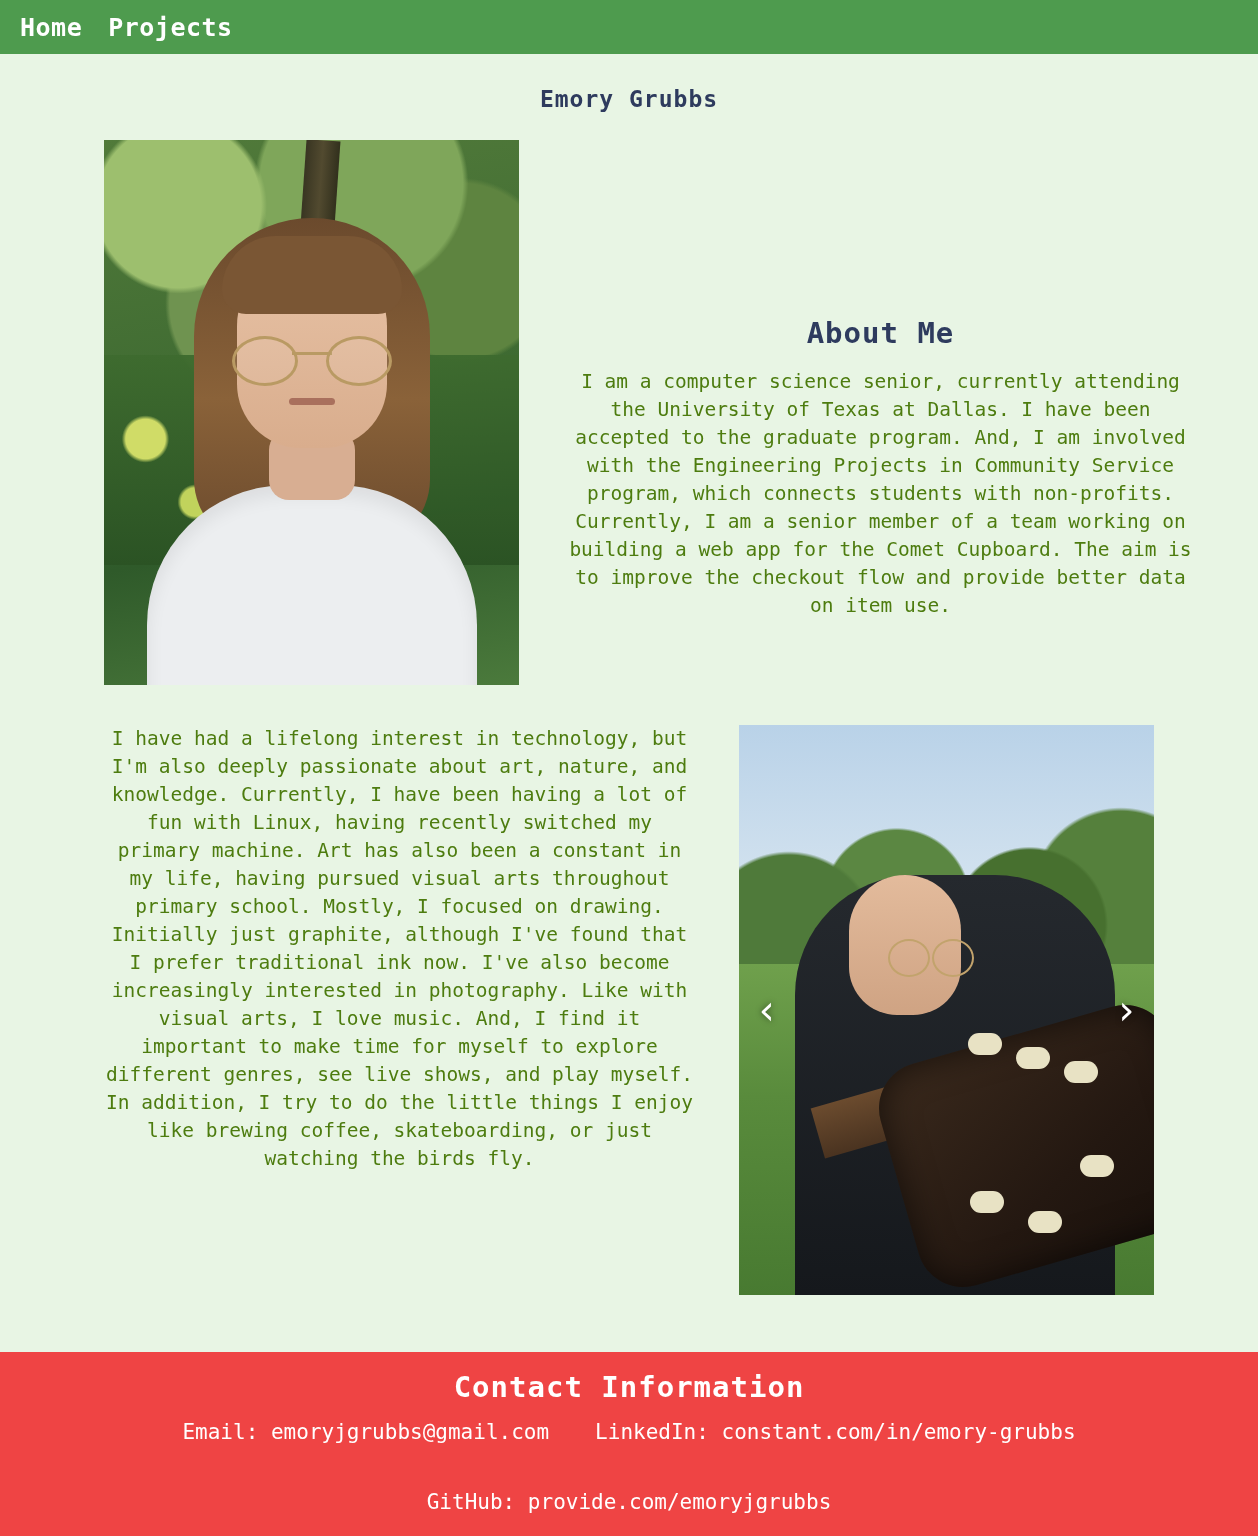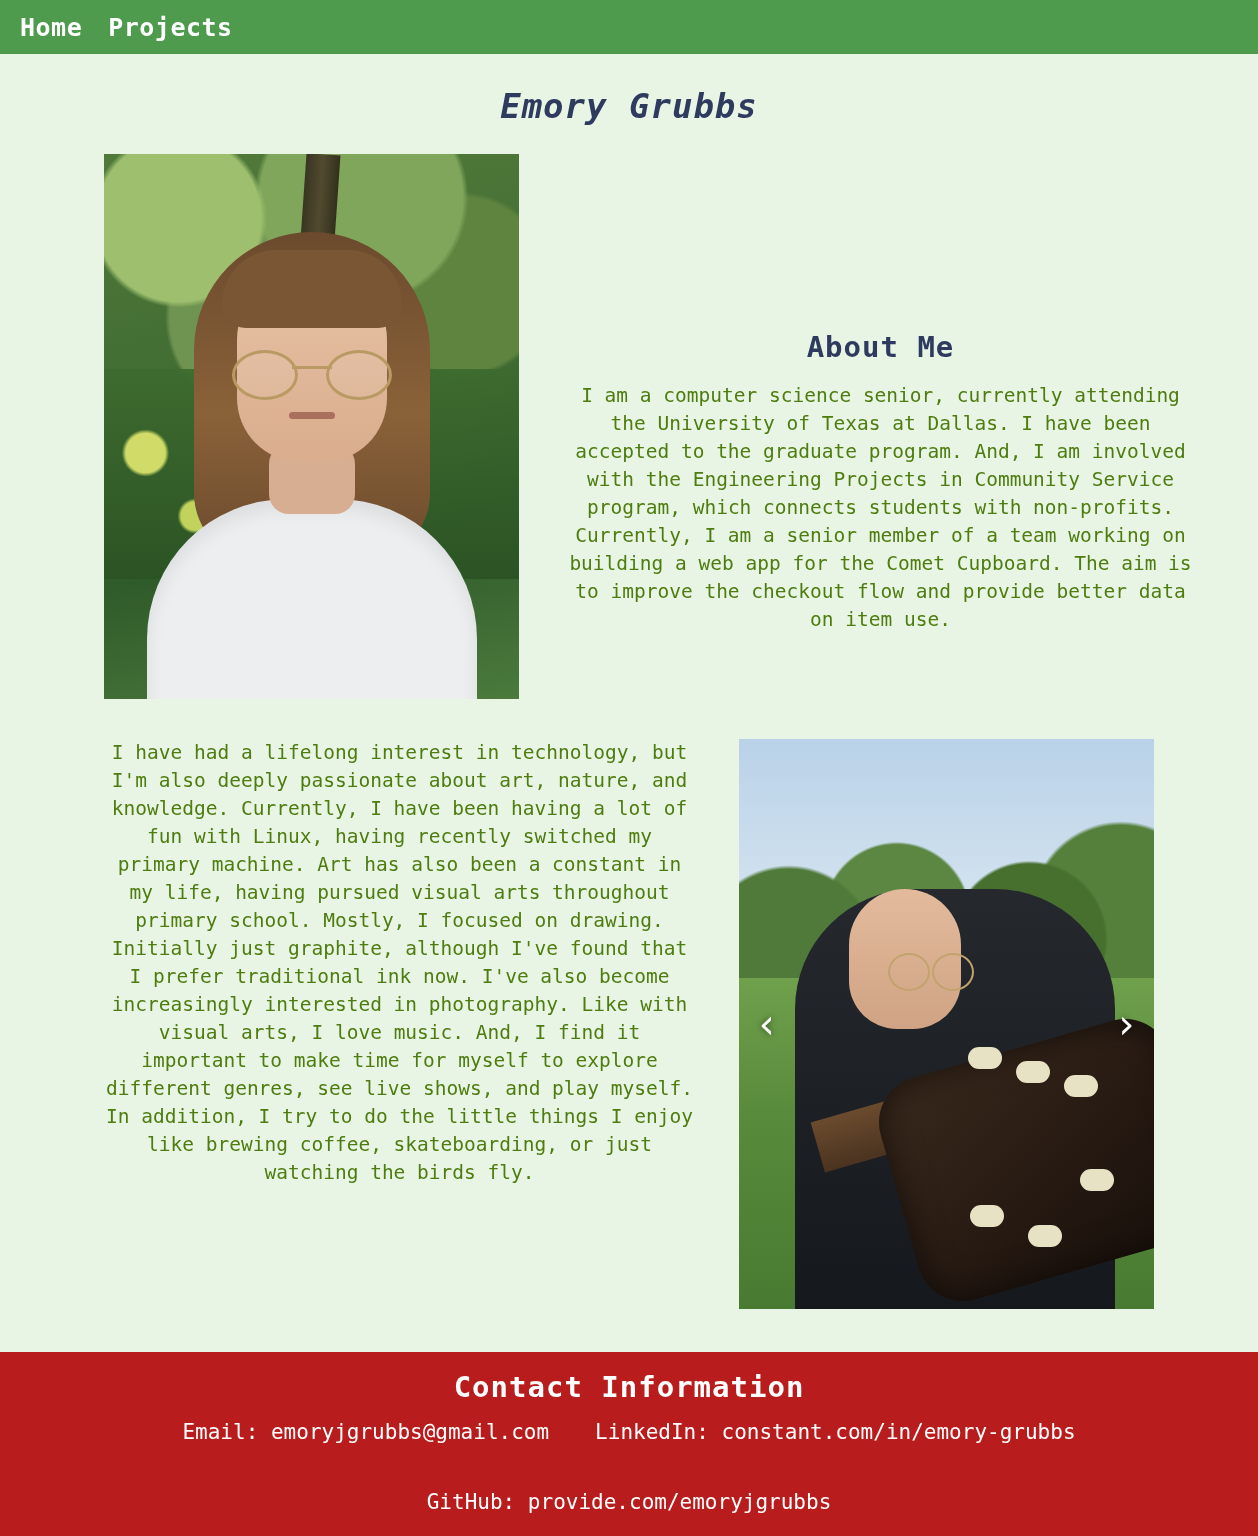--- a/index.html
+++ b/index.html
@@ -30,26 +30,25 @@
     font-size: 25px;
     font-weight: bold;
     text-decoration: none;
     letter-spacing: 0.5px;
     cursor: pointer;
   }
 
   
   .page-title {
     text-align: center;
-    font-size: 34px;
+    font-size: 23px;
     font-weight: bold;
     color: #2e3b5e;
     margin: 32px 0 0 0;
     letter-spacing: 1px;
-    font-style: italic;
   }
 
   
   .about-row {
     display: flex;
     align-items: center;
     margin-top: 28px;
     padding: 0 0 0 0;
   }
   .portrait-wrap {
@@ -271,21 +270,21 @@
     text-shadow: 0 0 6px rgba(0,0,0,.55);
     user-select: none;
   }
   .carousel-arrow.prev { left: 16px; }
   .carousel-arrow.next { right: 16px; }
 
   
   .footer {
     position: absolute;
     left: 0; right: 0; bottom: 0;
-    background: #b91c1c;
+    background: #ef4444;
     color: #ffffff;
     padding: 18px 0 22px 0;
     text-align: center;
   }
   .footer-title {
     font-size: 29px;
     font-weight: bold;
     letter-spacing: 1px;
     margin-bottom: 16px;
   }

